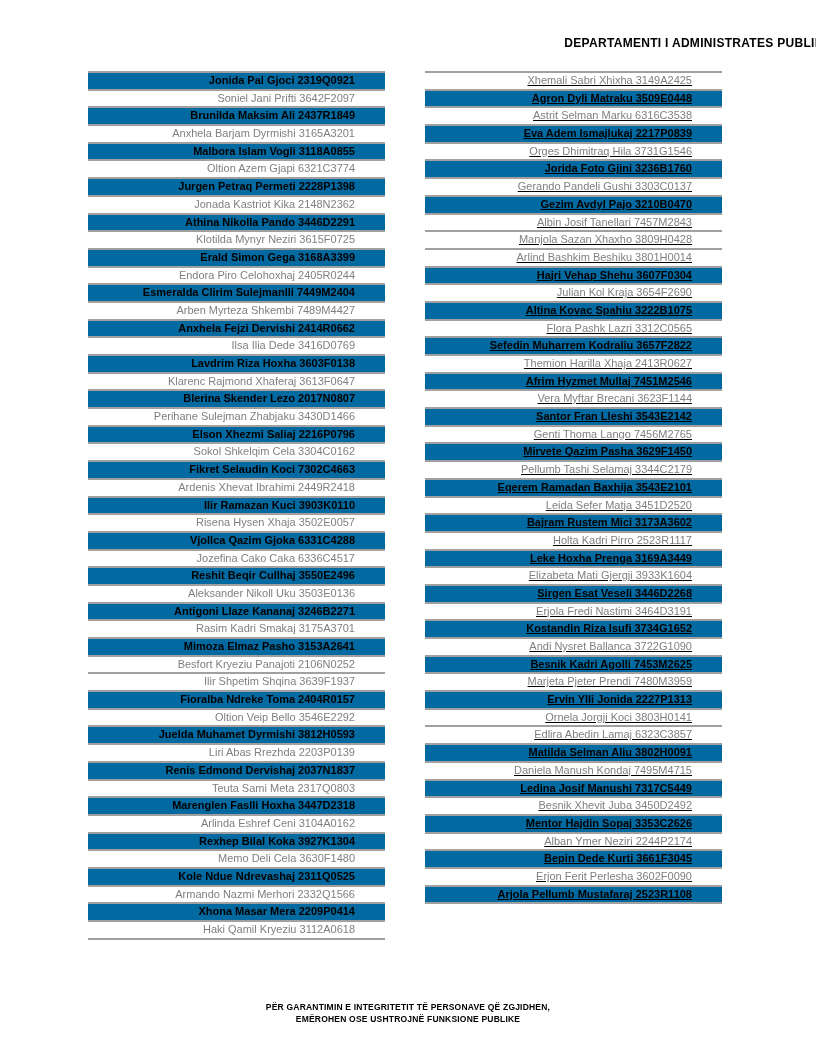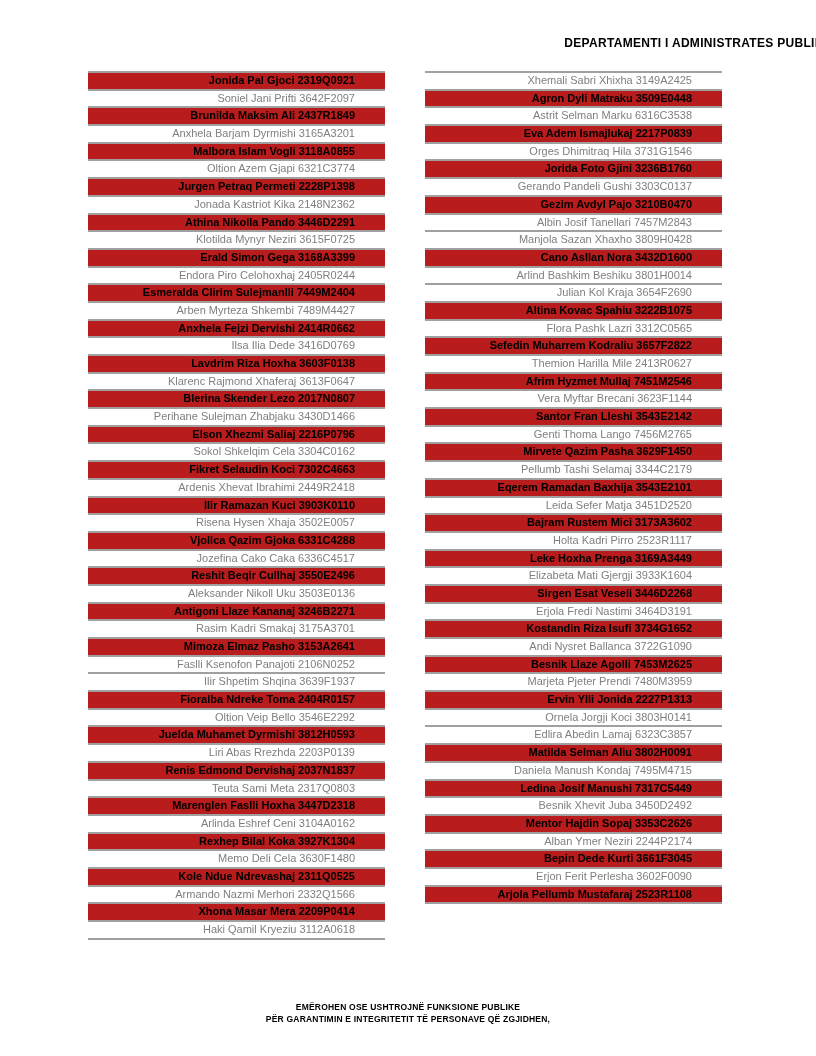--- a/index.html
+++ b/index.html
@@ -20,36 +20,36 @@
     color: #000000;
     margin-left: 16px;
   }
   .names-col {
     position: absolute;
     top: 71px;
     width: 297px;
     border-top: 2px solid #a0a0a0;
   }
   .names-col.left  { left: 88px; }
-  .names-col.right { left: 425px; }
+  .names-col.right { left: 425px; text-decoration: underline; }
   .row {
     box-sizing: border-box;
     height: 17.7px;
     border-bottom: 2px solid #a0a0a0;
     background: #ffffff;
     font-size: 11px;
     line-height: 15.4px;
     text-align: right;
     padding-right: 30px;
     color: #7f7f7f;
     white-space: nowrap;
     overflow: hidden;
   }
   .row.shaded {
-    background: #b91c1c;
+    background: #0369a1;
     color: #000000;
     font-weight: bold;
   }
   .footer {
     position: absolute;
     top: 1001px; left: 0; width: 816px;
     text-align: center;
     font-size: 8.5px;
     font-weight: bold;
     line-height: 12px;
@@ -89,21 +89,21 @@
     <div class="row">Ardenis Xhevat Ibrahimi 2449R2418</div>
     <div class="row shaded">Ilir Ramazan Kuci 3903K0110</div>
     <div class="row">Risena Hysen Xhaja 3502E0057</div>
     <div class="row shaded">Vjollca Qazim Gjoka 6331C4288</div>
     <div class="row">Jozefina Cako Caka 6336C4517</div>
     <div class="row shaded">Reshit Beqir Cullhaj 3550E2496</div>
     <div class="row">Aleksander Nikoll Uku 3503E0136</div>
     <div class="row shaded">Antigoni Llaze Kananaj 3246B2271</div>
     <div class="row">Rasim Kadri Smakaj 3175A3701</div>
     <div class="row shaded">Mimoza Elmaz Pasho 3153A2641</div>
-    <div class="row">Faslli Ksenofon Panajoti 2106N0252</div>
+    <div class="row">Besfort Kryeziu Panajoti 2106N0252</div>
     <div class="row">Ilir Shpetim Shqina 3639F1937</div>
     <div class="row shaded">Fioralba Ndreke Toma 2404R0157</div>
     <div class="row">Oltion Veip Bello 3546E2292</div>
     <div class="row shaded">Juelda Muhamet Dyrmishi 3812H0593</div>
     <div class="row">Liri Abas Rrezhda 2203P0139</div>
     <div class="row shaded">Renis Edmond Dervishaj 2037N1837</div>
     <div class="row">Teuta Sami Meta 2317Q0803</div>
     <div class="row shaded">Marenglen Faslli Hoxha 3447D2318</div>
     <div class="row">Arlinda Eshref Ceni 3104A0162</div>
     <div class="row shaded">Rexhep Bilal Koka 3927K1304</div>
@@ -118,55 +118,55 @@
     <div class="row">Xhemali Sabri Xhixha 3149A2425</div>
     <div class="row shaded">Agron Dyli Matraku 3509E0448</div>
     <div class="row">Astrit Selman Marku 6316C3538</div>
     <div class="row shaded">Eva Adem Ismajlukaj 2217P0839</div>
     <div class="row">Orges Dhimitraq Hila 3731G1546</div>
     <div class="row shaded">Jorida Foto Gjini 3236B1760</div>
     <div class="row">Gerando Pandeli Gushi 3303C0137</div>
     <div class="row shaded">Gezim Avdyl Pajo 3210B0470</div>
     <div class="row">Albin Josif Tanellari 7457M2843</div>
     <div class="row">Manjola Sazan Xhaxho 3809H0428</div>
-    <div class="row shaded">Cano Asllan Nora 3432D1600</div>
     <div class="row">Arlind Bashkim Beshiku 3801H0014</div>
+    <div class="row shaded">Hajri Vehap Shehu 3607F0304</div>
     <div class="row">Julian Kol Kraja 3654F2690</div>
     <div class="row shaded">Altina Kovac Spahiu 3222B1075</div>
     <div class="row">Flora Pashk Lazri 3312C0565</div>
     <div class="row shaded">Sefedin Muharrem Kodraliu 3657F2822</div>
-    <div class="row">Themion Harilla Mile 2413R0627</div>
+    <div class="row">Themion Harilla Xhaja 2413R0627</div>
     <div class="row shaded">Afrim Hyzmet Mullaj 7451M2546</div>
     <div class="row">Vera Myftar Brecani 3623F1144</div>
     <div class="row shaded">Santor Fran Lleshi 3543E2142</div>
     <div class="row">Genti Thoma Lango 7456M2765</div>
     <div class="row shaded">Mirvete Qazim Pasha 3629F1450</div>
     <div class="row">Pellumb Tashi Selamaj 3344C2179</div>
     <div class="row shaded">Eqerem Ramadan Baxhija 3543E2101</div>
     <div class="row">Leida Sefer Matja 3451D2520</div>
     <div class="row shaded">Bajram Rustem Mici 3173A3602</div>
     <div class="row">Holta Kadri Pirro 2523R1117</div>
     <div class="row shaded">Leke Hoxha Prenga 3169A3449</div>
     <div class="row">Elizabeta Mati Gjergji 3933K1604</div>
     <div class="row shaded">Sirgen Esat Veseli 3446D2268</div>
     <div class="row">Erjola Fredi Nastimi 3464D3191</div>
     <div class="row shaded">Kostandin Riza Isufi 3734G1652</div>
     <div class="row">Andi Nysret Ballanca 3722G1090</div>
-    <div class="row shaded">Besnik Llaze Agolli 7453M2625</div>
+    <div class="row shaded">Besnik Kadri Agolli 7453M2625</div>
     <div class="row">Marjeta Pjeter Prendi 7480M3959</div>
     <div class="row shaded">Ervin Ylli Jonida 2227P1313</div>
     <div class="row">Ornela Jorgji Koci 3803H0141</div>
     <div class="row">Edlira Abedin Lamaj 6323C3857</div>
     <div class="row shaded">Matilda Selman Aliu 3802H0091</div>
     <div class="row">Daniela Manush Kondaj 7495M4715</div>
     <div class="row shaded">Ledina Josif Manushi 7317C5449</div>
     <div class="row">Besnik Xhevit Juba 3450D2492</div>
     <div class="row shaded">Mentor Hajdin Sopaj 3353C2626</div>
     <div class="row">Alban Ymer Neziri 2244P2174</div>
     <div class="row shaded">Bepin Dede Kurti 3661F3045</div>
     <div class="row">Erjon Ferit Perlesha 3602F0090</div>
     <div class="row shaded">Arjola Pellumb Mustafaraj 2523R1108</div>
   </div>
 
 <div class="footer">
+  <div>PËR GARANTIMIN E INTEGRITETIT TË PERSONAVE QË ZGJIDHEN,</div>
   <div>EMËROHEN OSE USHTROJNË FUNKSIONE PUBLIKE</div>
-  <div>PËR GARANTIMIN E INTEGRITETIT TË PERSONAVE QË ZGJIDHEN,</div>
 </div>
 
 </body></html>

